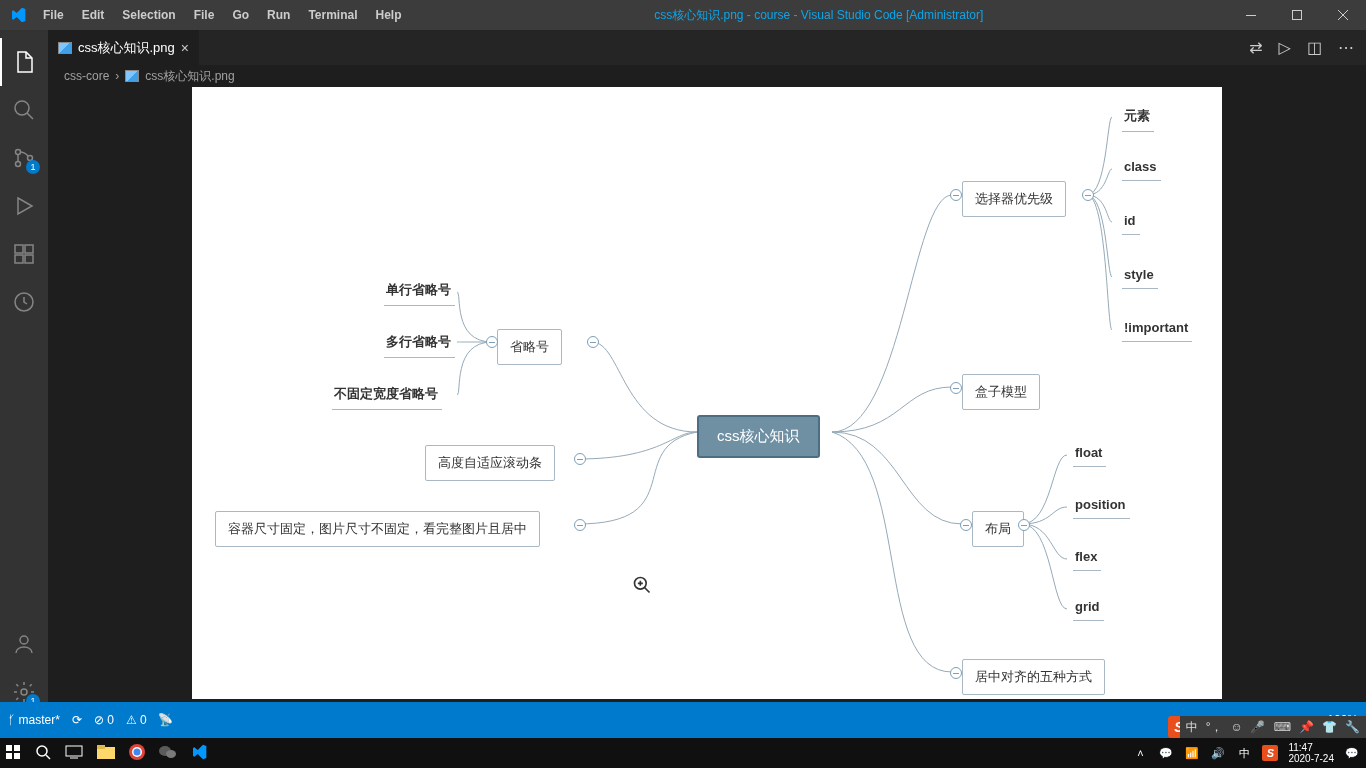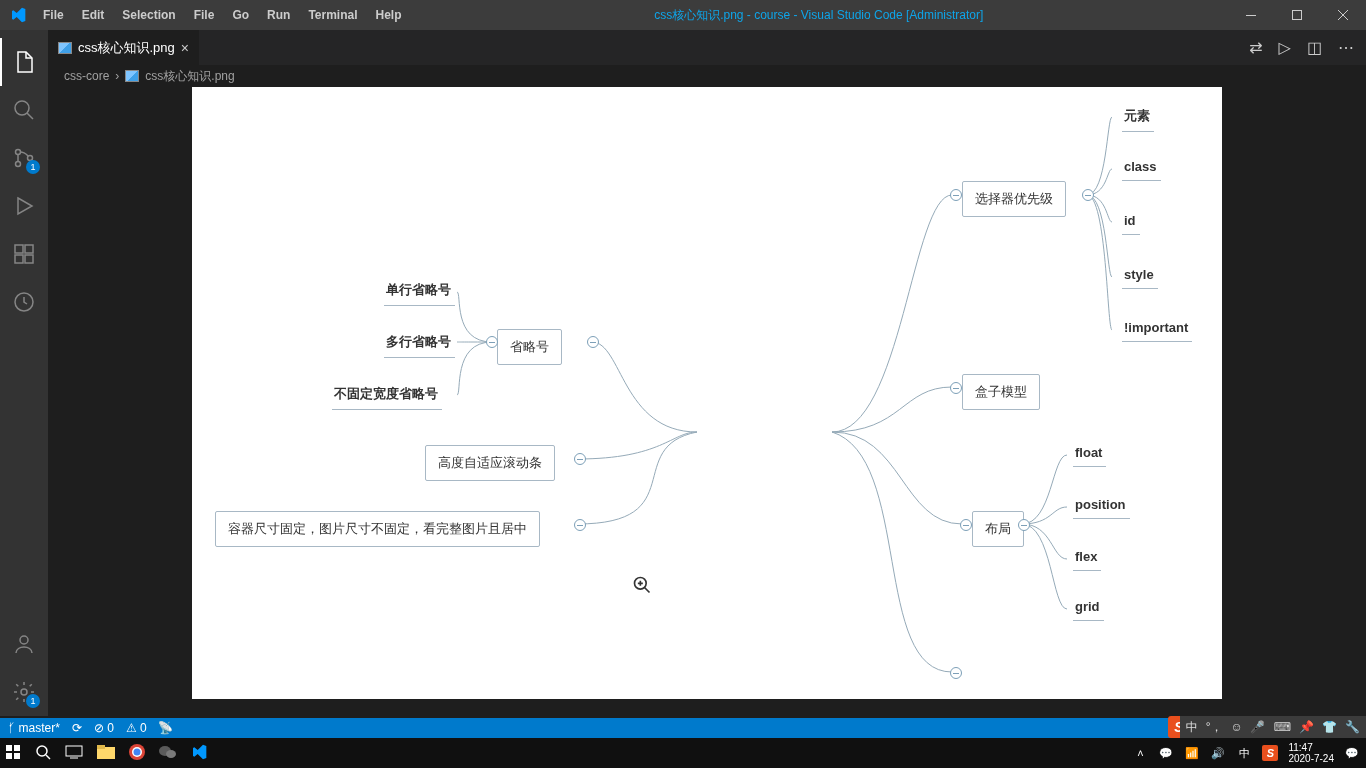--- a/index.html
+++ b/index.html
@@ -42,21 +42,21 @@
 .leaf { position: absolute; border-bottom: 1px solid #a8b8c5; padding: 2px 4px 6px 2px; font-size: 13px; white-space: nowrap; font-weight: bold; }
 .port { width: 12px; height: 12px; border: 1px solid #7da0b8; border-radius: 50%; background: #fff; position: absolute; }
 .minus::before { content: ""; position: absolute; left: 2px; top: 4.5px; width: 6px; height: 1px; background: #7da0b8; }
 
 svg.lines { position: absolute; left: 0; top: 0; width: 100%; height: 100%; pointer-events: none; }
 svg.lines path { stroke: #95aab8; stroke-width: 1; fill: none; }
 
 .zoom-cursor { position: absolute; left: 440px; top: 488px; font-size: 18px; color: #333; }
 
 
-.statusbar { position: absolute; left: 0; right: 0; bottom: 30px; height: 20px; background: #007acc; color: #fff; font-size: 12px; display: flex; align-items: center; padding: 0 8px; gap: 12px; }
+.statusbar { position: absolute; left: 0; right: 0; bottom: 30px; height: 36px; background: #007acc; color: #fff; font-size: 12px; display: flex; align-items: center; padding: 0 8px; gap: 12px; }
 .statusbar .left, .statusbar .right { display: flex; align-items: center; gap: 12px; }
 .statusbar .right { margin-left: auto; }
 
 
 .taskbar { position: absolute; left: 0; right: 0; bottom: 0; height: 30px; background: #101010; display: flex; align-items: center; padding: 0 6px; color: #fff; font-size: 11px; }
 .taskbar .tleft { display: flex; align-items: center; gap: 14px; }
 .taskbar .tright { margin-left: auto; display: flex; align-items: center; gap: 10px; }
 .tray-icon { width: 16px; height: 16px; display: flex; align-items: center; justify-content: center; }
 .clock { text-align: left; line-height: 1.1; font-size: 10px; }
 
@@ -202,20 +202,21 @@
       <path d="M895 108 C915 108 915 243 920 243"></path>
       <path d="M640 345 C710 345 710 300 760 300"></path>
       <path d="M640 345 C710 345 710 437 770 437"></path>
       <path d="M830 437 C860 437 860 368 875 368"></path>
       <path d="M830 437 C860 437 860 420 875 420"></path>
       <path d="M830 437 C860 437 860 472 875 472"></path>
       <path d="M830 437 C860 437 860 522 875 522"></path>
       <path d="M640 345 C720 370 680 585 760 585"></path>
     </svg>
 
+    <div class="node root" style="left:505px;top:328px">css核心知识</div>
 
     <div class="node sub" style="left:305px;top:242px">省略号</div>
     <div class="port minus" style="left:294px;top:249px"></div>
     <div class="port minus" style="left:395px;top:249px"></div>
     <div class="leaf" style="left:192px;top:192px">单行省略号</div>
     <div class="leaf" style="left:192px;top:244px">多行省略号</div>
     <div class="leaf" style="left:140px;top:296px">不固定宽度省略号</div>
 
     <div class="node sub" style="left:233px;top:358px">高度自适应滚动条</div>
     <div class="port minus" style="left:382px;top:366px"></div>
@@ -236,20 +237,21 @@
     <div class="port minus" style="left:758px;top:295px"></div>
 
     <div class="node sub" style="left:780px;top:424px">布局</div>
     <div class="port minus" style="left:768px;top:432px"></div>
     <div class="port minus" style="left:826px;top:432px"></div>
     <div class="leaf" style="left:881px;top:356px">float</div>
     <div class="leaf" style="left:881px;top:408px">position</div>
     <div class="leaf" style="left:881px;top:460px">flex</div>
     <div class="leaf" style="left:881px;top:510px">grid</div>
 
+    <div class="node sub" style="left:770px;top:572px">居中对齐的五种方式</div>
     <div class="port minus" style="left:758px;top:580px"></div>
 
     <div class="zoom-cursor">
       <svg width="20" height="20" viewBox="0 0 24 24" fill="none" stroke="#333" stroke-width="2">
           <circle cx="10" cy="10" r="7"></circle>
           <path d="M21 21l-6-6M10 7v6M7 10h6"></path>
         </svg>
     </div>
   </div>
 </div>

